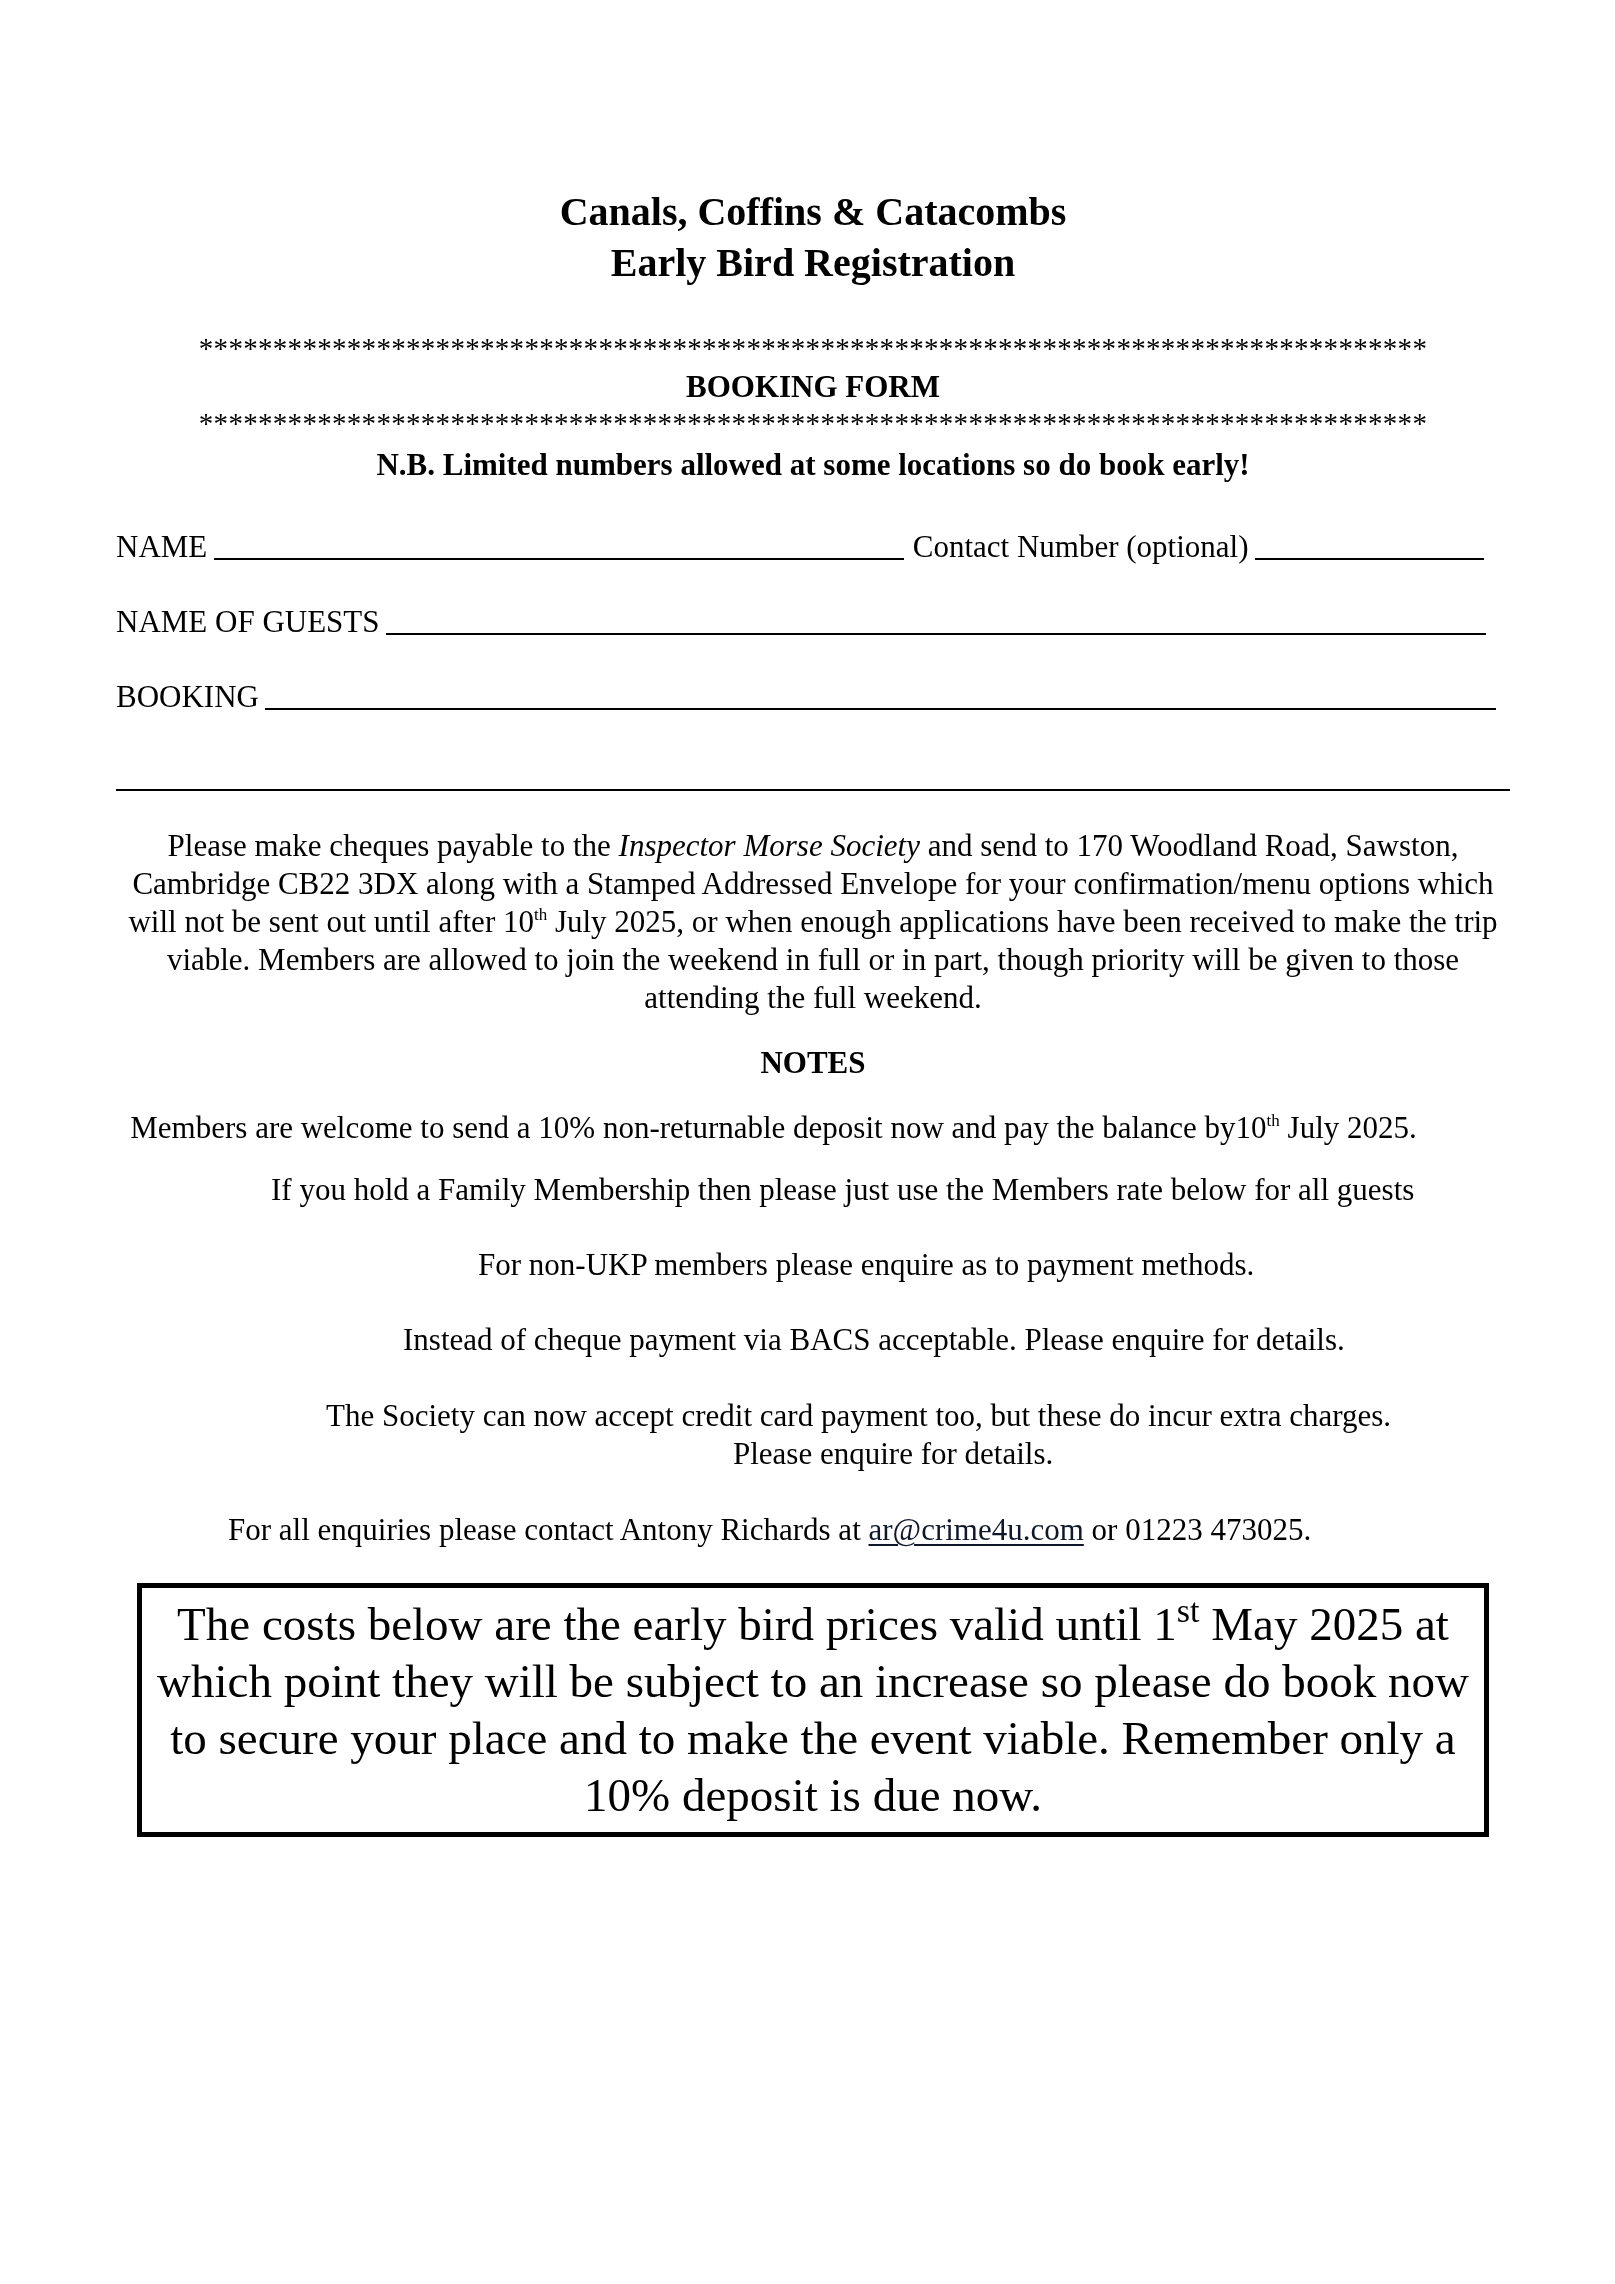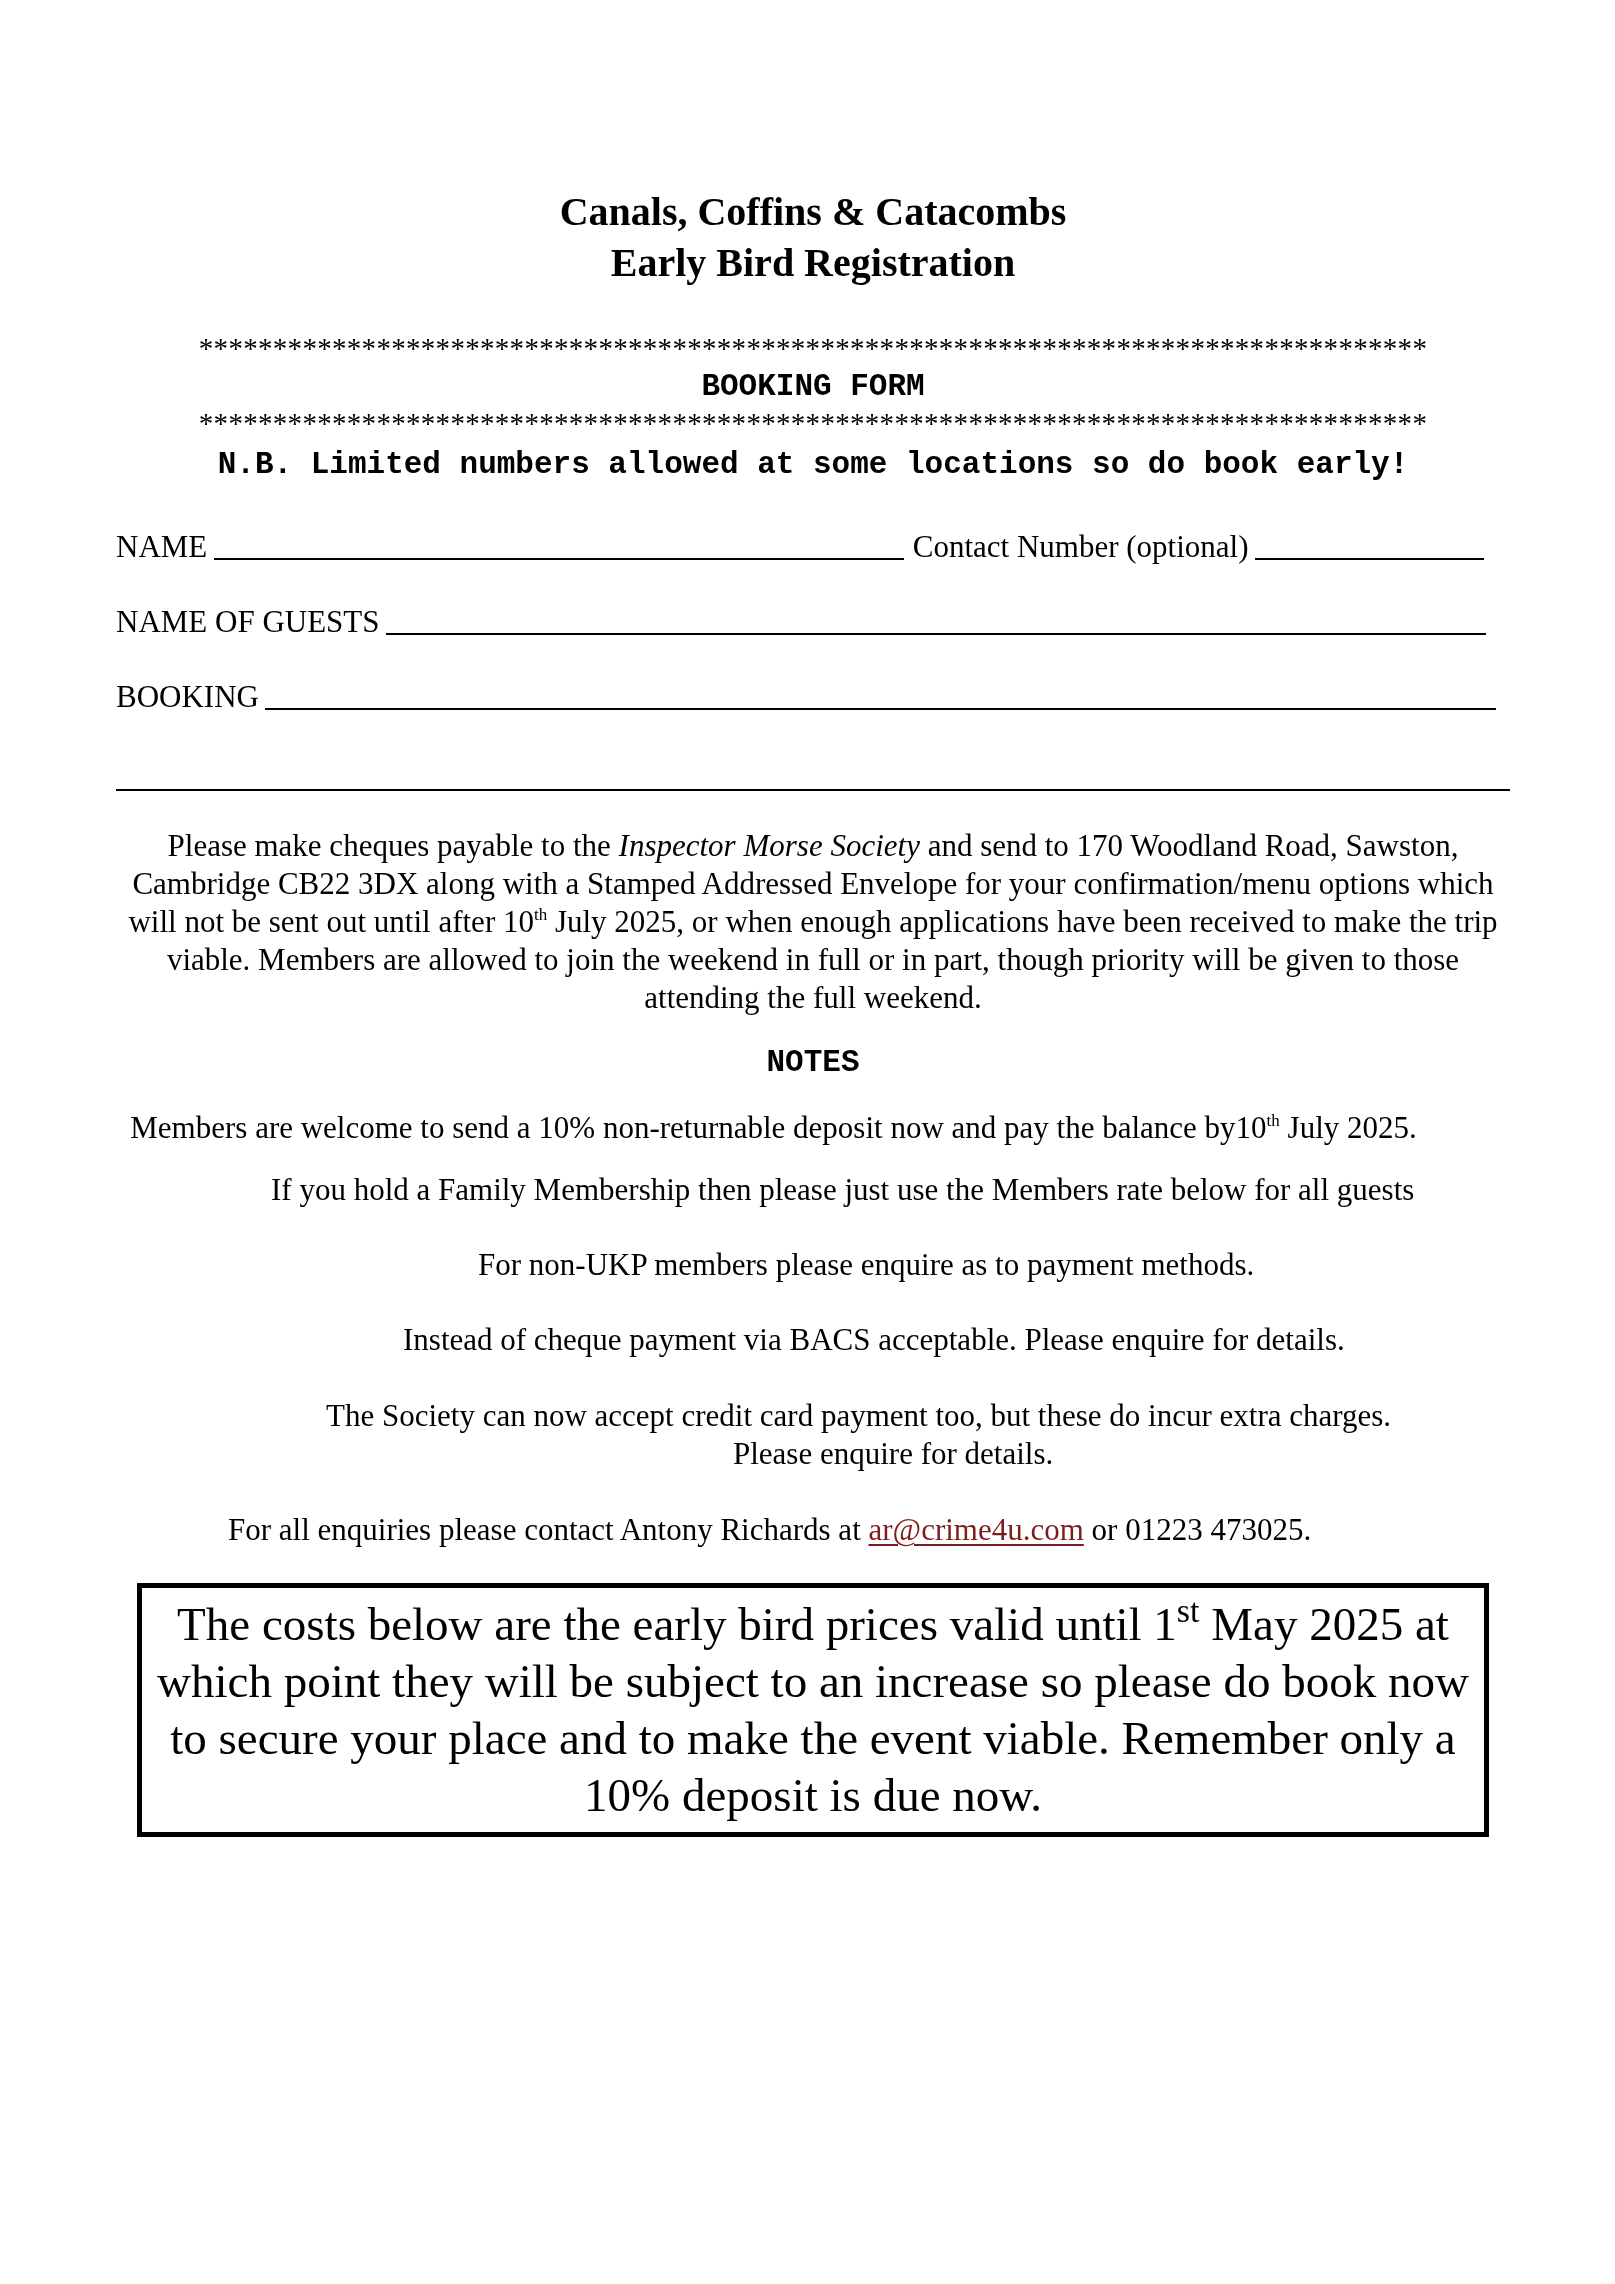--- a/index.html
+++ b/index.html
@@ -12,21 +12,21 @@
       position: absolute; left: 0; width: 1394px; text-align: center;
       font-weight: bold; font-size: 40px; line-height: 51px;
     }
     .stars {
       position: absolute; left: 0; width: 1394px; text-align: center;
       font-size: 29px; line-height: 33px; white-space: nowrap; overflow: hidden;
       letter-spacing: 0.3px;
     }
     .bold-center {
       position: absolute; left: 0; width: 1394px; text-align: center;
-      font-weight: bold; font-size: 31px; line-height: 39px; font-family: Liberation Mono, monospace;
+      font-weight: bold; font-size: 31px; line-height: 39px;
     }
     .form-row {
       position: absolute; left: 0; width: 1394px; display: flex; align-items: center;
       font-size: 31px; line-height: 39px; white-space: nowrap;
     }
     .field-line {
       display: inline-block; border-bottom: 2.6px solid #000; height: 29px; margin-left: 6.5px; margin-bottom: 3.9px;
     }
     .blank-line {
       position: absolute; left: 0; width: 1394px; border-bottom: 2.6px solid #000;
@@ -34,21 +34,21 @@
     .para {
       position: absolute; left: 6.5px; width: 1381px; text-align: center;
       font-size: 31px; line-height: 38px;
     }
     .para i { font-style: italic; }
     .note {
       position: absolute; font-size: 31px; line-height: 38px; white-space: nowrap;
     }
     .note b { font-weight: normal; text-align: right; }
     sup { font-size: 17px; vertical-align: 11.7px; line-height: 0; }
-    .link { color: #7f1d1d; text-decoration: underline; text-decoration-thickness: 2px; text-underline-offset: 3.9px; }
+    .link { color: #0f172a; text-decoration: underline; text-decoration-thickness: 2px; text-underline-offset: 3.9px; }
     .notice-box {
       position: absolute; left: 137px; top: 1583px; width: 1352px; height: 254px;
       border: 5.2px solid #000; box-sizing: border-box;
       display: flex; align-items: center; justify-content: center;
     }
     .notice-text {
       text-align: center; font-size: 47px; line-height: 57px; width: 1330px;
     }
     .notice-text sup { font-size: 34px; vertical-align: 18px; }
   </style>

